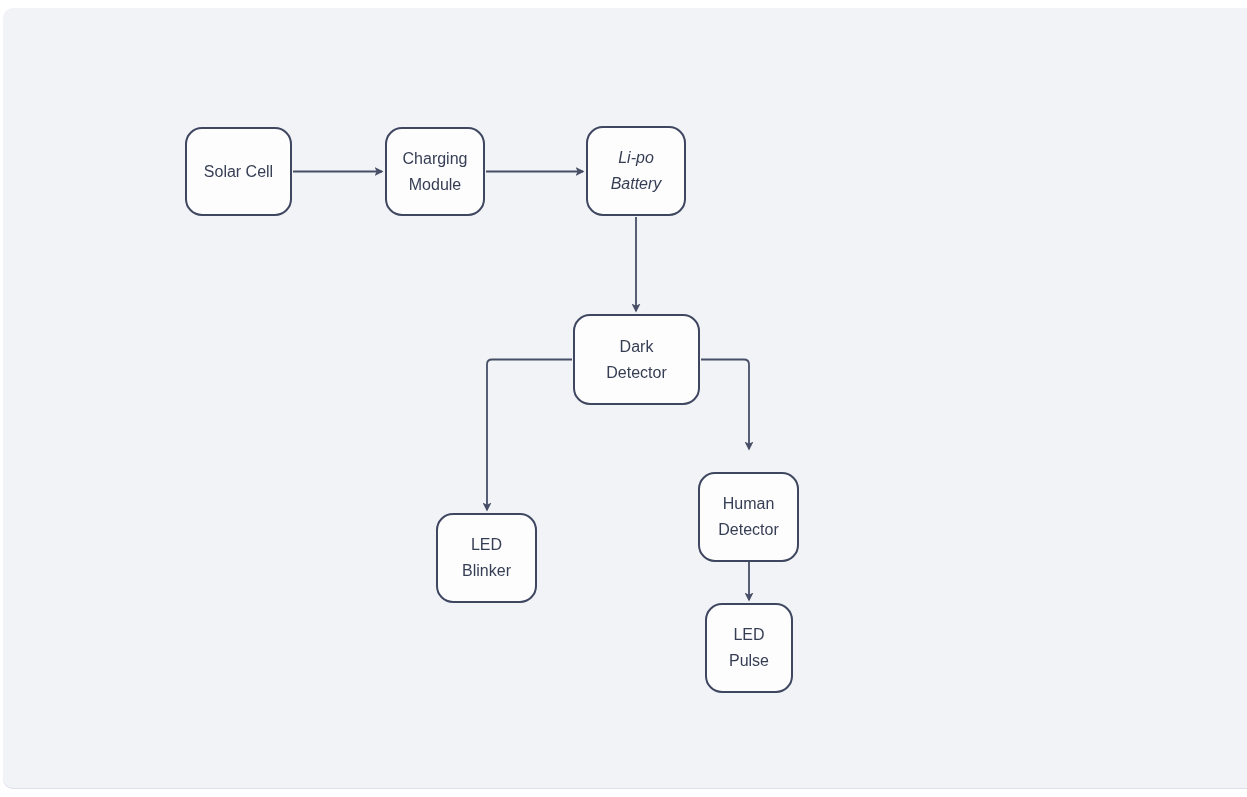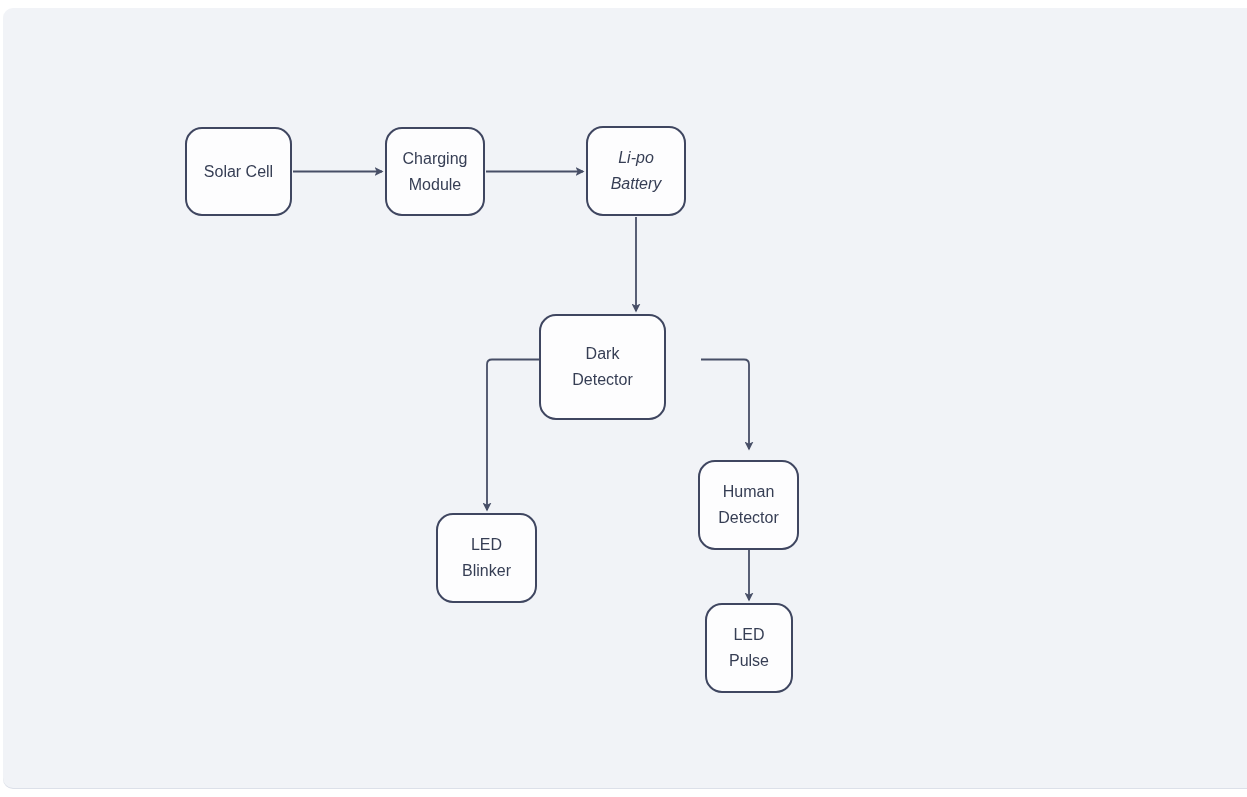--- a/index.html
+++ b/index.html
@@ -40,23 +40,23 @@
   .node-label {
     color: #363e54;
     font-size: 16px;
     line-height: 26px;
     white-space: pre-line;
   }
   
   .n-solar    { left: 185px; top: 127px; width: 107px; height: 89px; }
   .n-charging { left: 385px; top: 127px; width: 100px; height: 89px; }
   .n-lipo     { left: 586px; top: 126px; width: 100px; height: 90px; font-style: italic; }
-  .n-dark     { left: 539px; top: 314px; width: 127px; height: 106px; }
+  .n-dark     { left: 573px; top: 314px; width: 127px; height: 91px; }
   .n-blinker  { left: 436px; top: 513px; width: 101px; height: 90px; }
-  .n-human    { left: 698px; top: 460px; width: 101px; height: 90px; }
+  .n-human    { left: 698px; top: 472px; width: 101px; height: 90px; }
   .n-pulse    { left: 705px; top: 603px; width: 88px;  height: 90px; }
 </style>
 </head>
 <body>
 
 <div class="stage">
   <div class="canvas"></div>
 
   <svg class="edges-layer" viewBox="0 0 1247 797" xmlns="http://www.w3.org/2000/svg">
     <defs>

